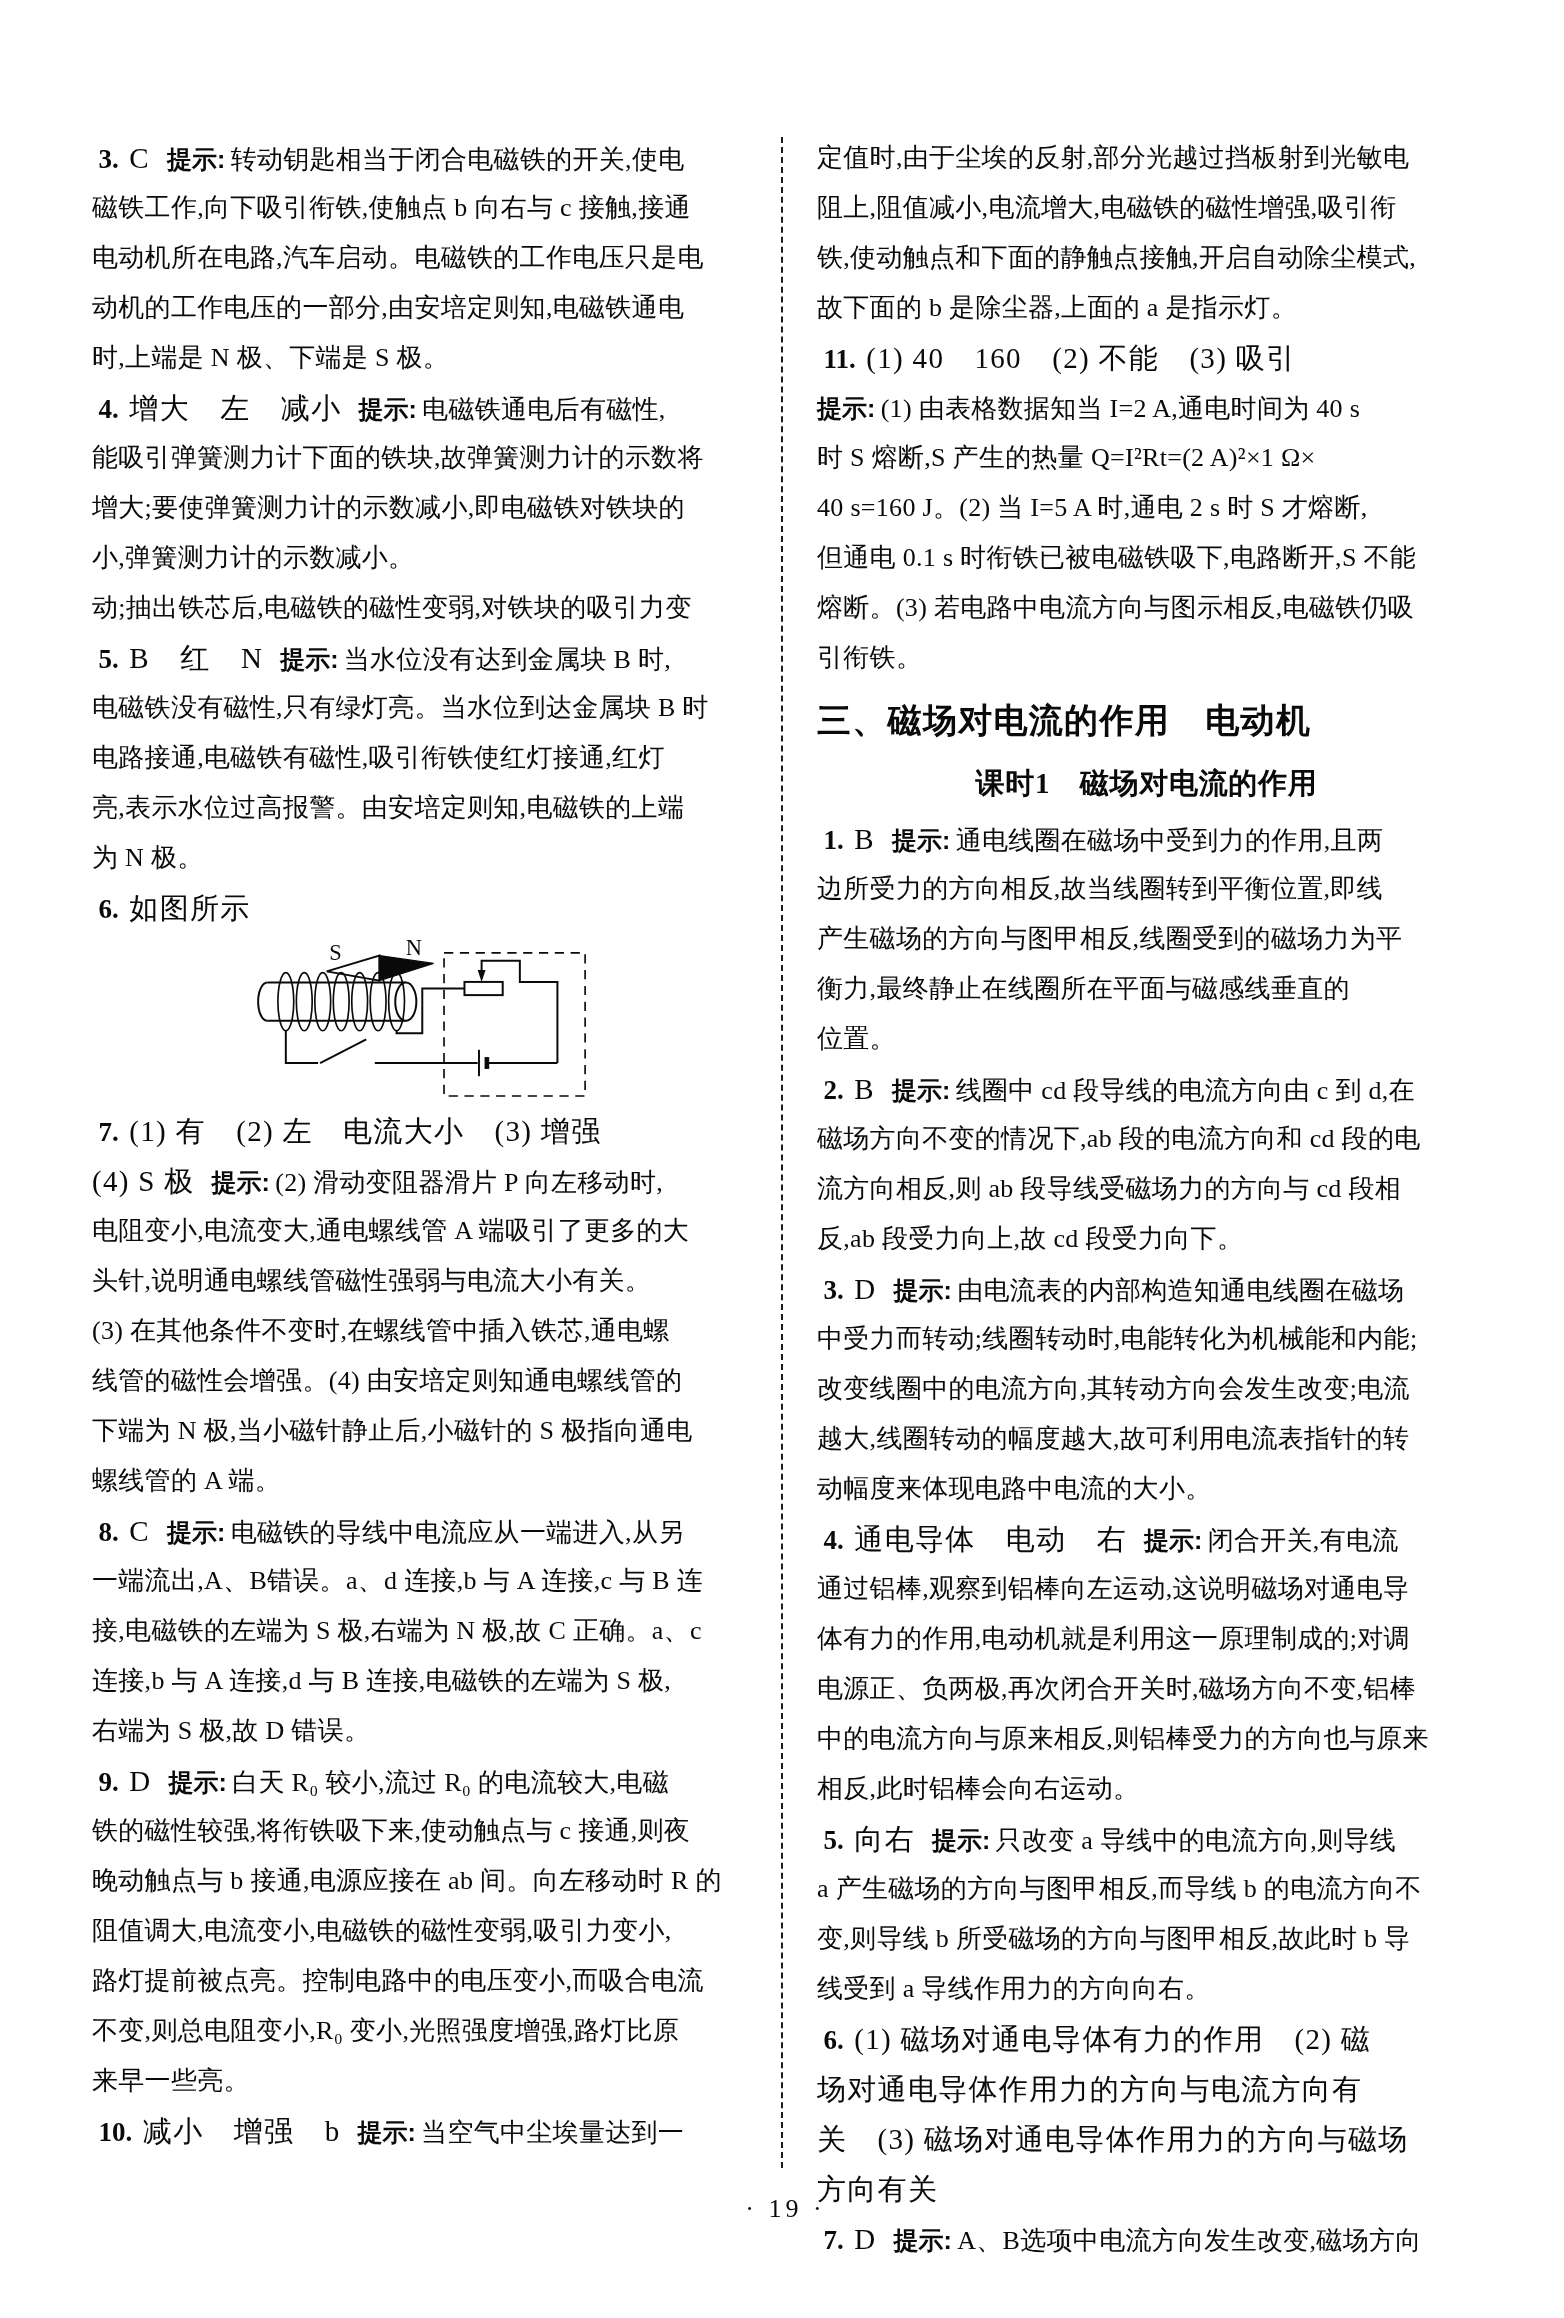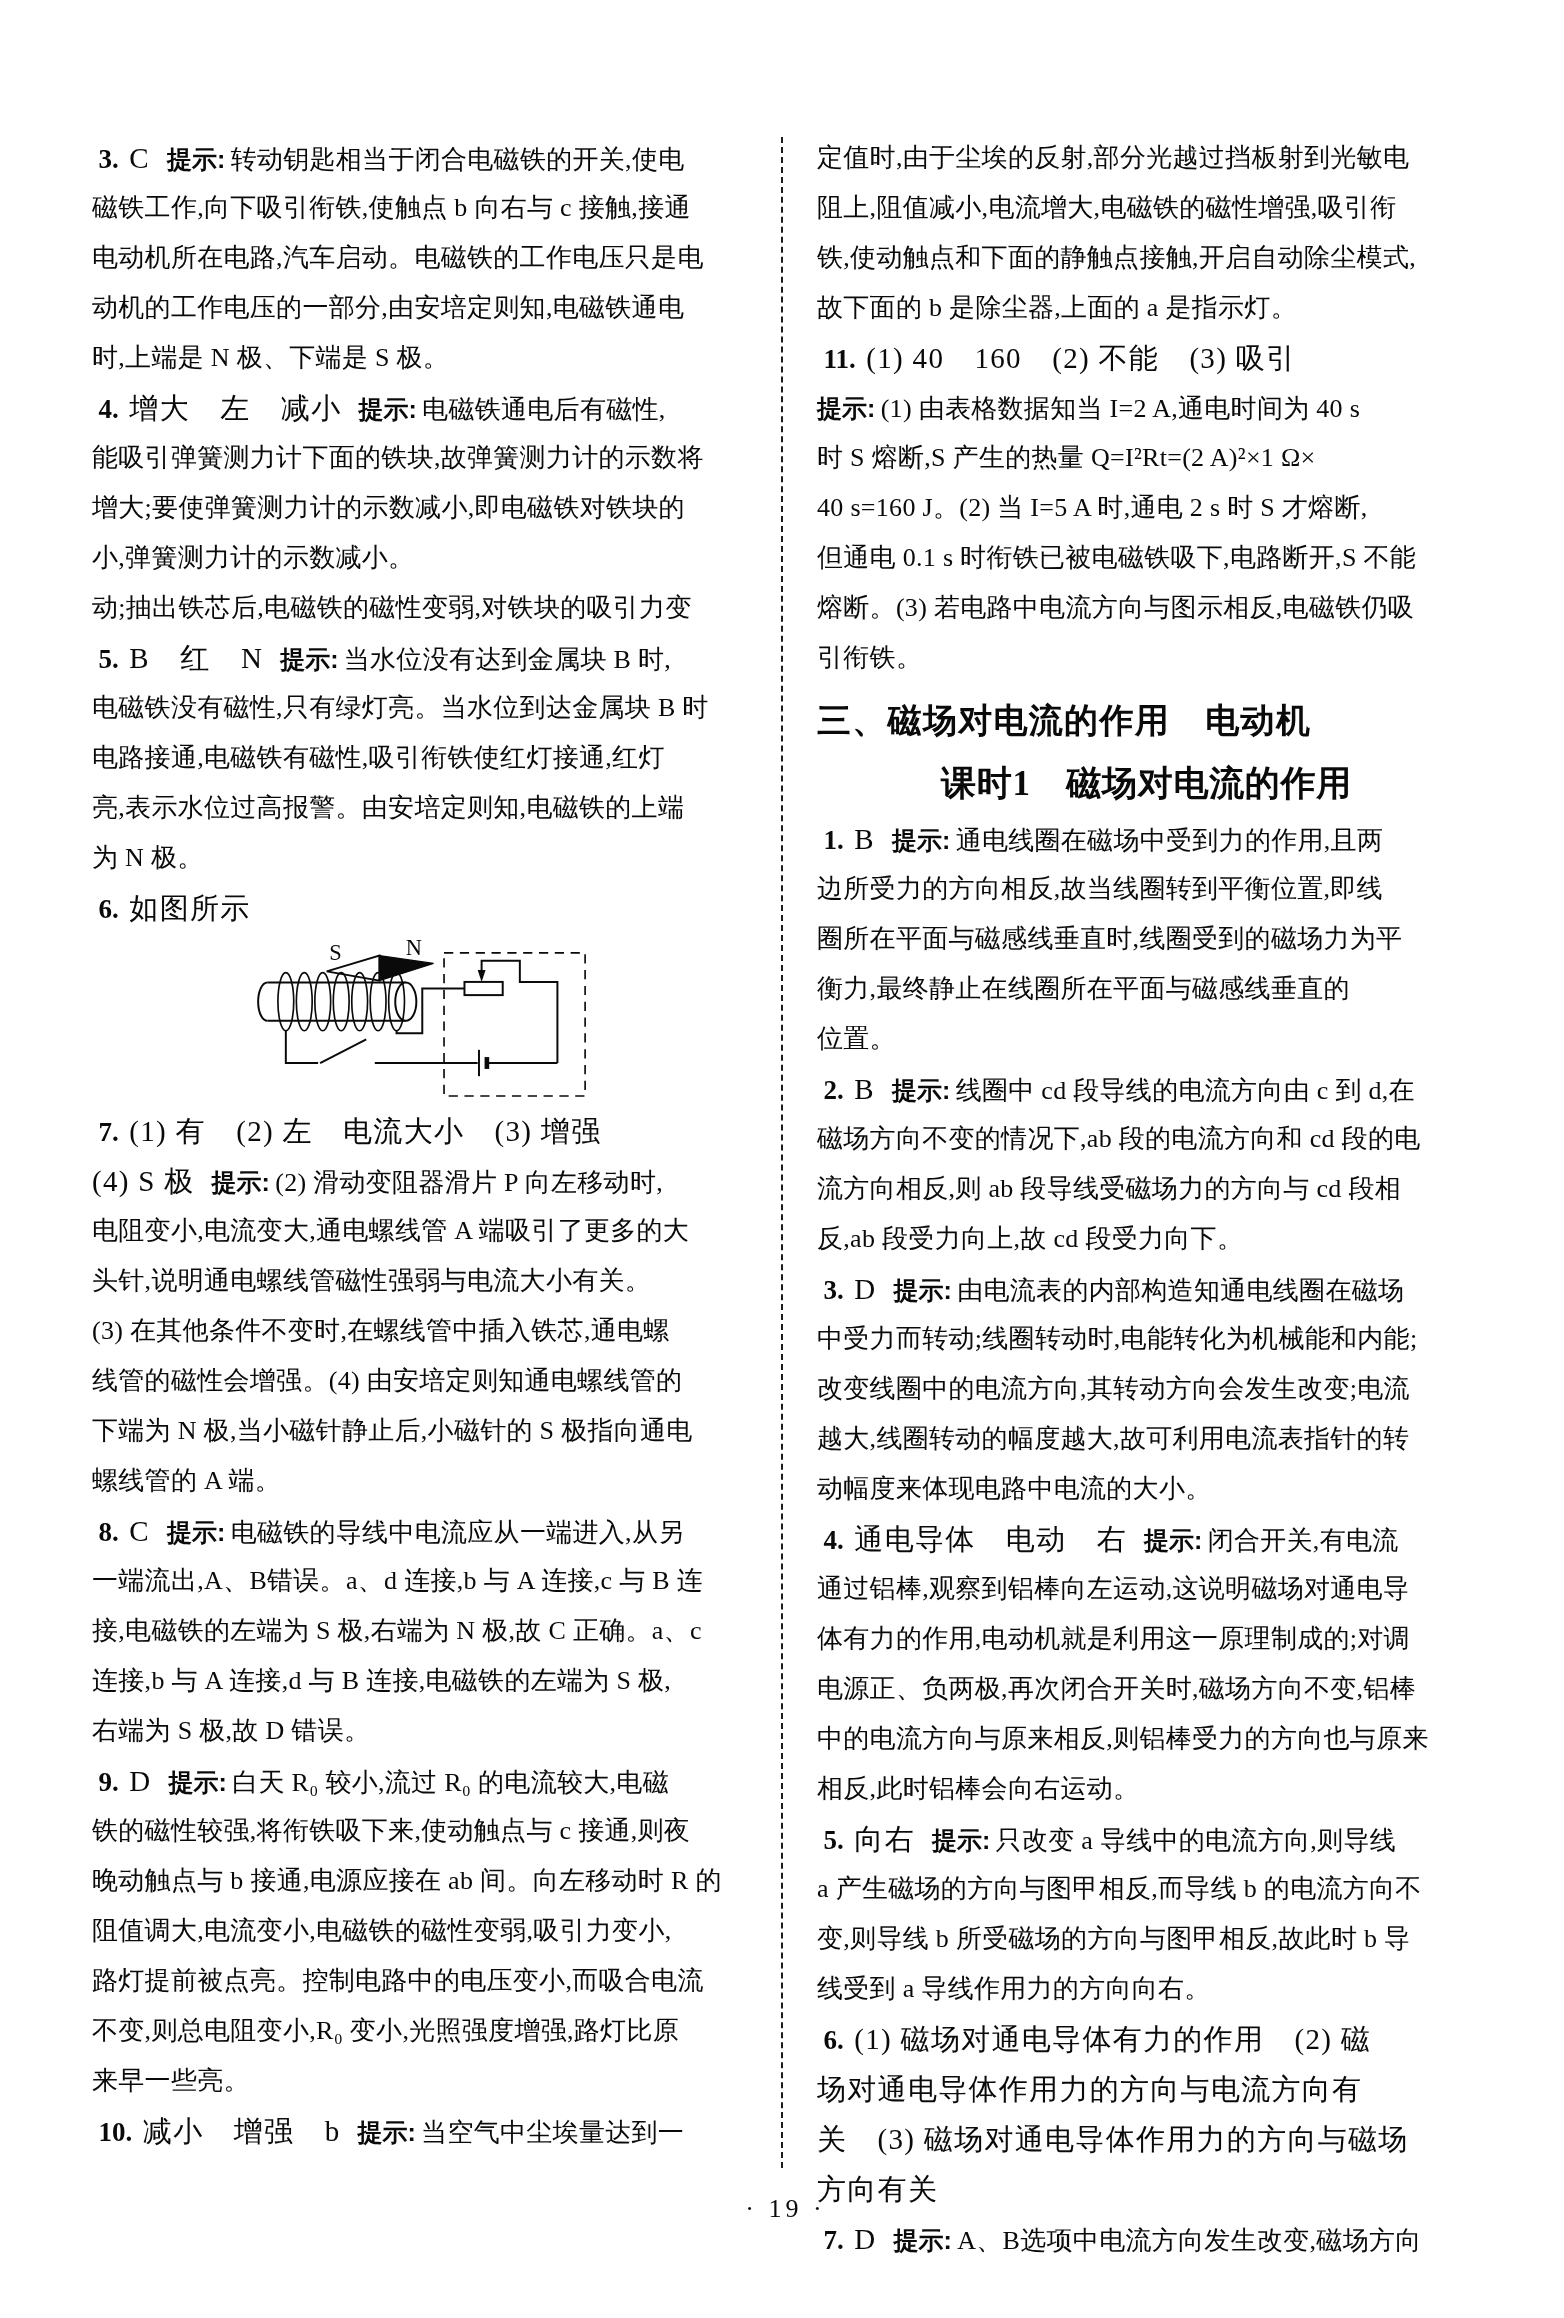--- a/index.html
+++ b/index.html
@@ -12,21 +12,21 @@
   .col { position:absolute; top:133px; }
   #left-col  { left:92px;  width:672px; }
   #right-col { left:817px; width:659px; }
   .line { line-height:50px; height:50px; white-space:pre; }
   .line.first { padding-left:6.6px; }
   .seg-num  { font-weight:bold; font-size:27px; margin-right:10.5px; }
   .seg-ans  { font-size:29px; margin-right:17px; letter-spacing:1.3px; }
   .seg-hint { font-family:"Liberation Sans","DejaVu Sans",sans-serif; font-weight:bold; font-size:25px; margin-right:5.3px; }
   .seg-txt  { font-size:26px; letter-spacing:0.3px; }
   .sec-header { font-size:34px; font-weight:bold; height:67px; line-height:70px; letter-spacing:1.3px; margin-top:2.6px; }
-  .sub-header { font-size:35px; font-weight:bold; text-align:center; height:61px; line-height:61px; letter-spacing:0.7px; }
+  .sub-header { font-size:29px; font-weight:bold; text-align:center; height:61px; line-height:61px; letter-spacing:0.7px; }
   .figure-block { position:relative; height:173px; }
   .figure-block svg { position:absolute; left:149px; top:0; }
   .divider { position:absolute; left:781px; top:137px; height:2031px; border-left:2px dashed #1c1c1c; }
   .page-number { position:absolute; left:700px; top:2194px; width:171px; text-align:center; font-size:26px; font-weight:normal; letter-spacing:4px; }
   .wire { stroke:#0a0a0a; stroke-width:3; fill:none; }
   .thin { stroke:#0a0a0a; stroke-width:2.5; fill:none; }
   .fig-label { font-family:"Liberation Serif","DejaVu Serif",serif; font-size:34px; fill:#0a0a0a; }
 </style>
 </head>
 <body>
@@ -150,21 +150,21 @@
         <div class="line"><span class="seg-txt">40 s=160 J。(2) 当 I=5 A 时,通电 2 s 时 S 才熔断,</span></div>
         <div class="line"><span class="seg-txt">但通电 0.1 s 时衔铁已被电磁铁吸下,电路断开,S 不能</span></div>
         <div class="line"><span class="seg-txt">熔断。(3) 若电路中电流方向与图示相反,电磁铁仍吸</span></div>
         <div class="line"><span class="seg-txt">引衔铁。</span></div>
       </div>
       <div class="sec-header">三、磁场对电流的作用　电动机</div>
       <div class="sub-header">课时1　磁场对电流的作用</div>
       <div class="para">
         <div class="line first"><span class="seg-num">1.</span><span class="seg-ans">B</span><span class="seg-hint">提示:</span><span class="seg-txt">通电线圈在磁场中受到力的作用,且两</span></div>
         <div class="line"><span class="seg-txt">边所受力的方向相反,故当线圈转到平衡位置,即线</span></div>
-        <div class="line"><span class="seg-txt">圈所在平面与磁感线垂直时,线圈受到的磁场力为平</span></div>
+        <div class="line"><span class="seg-txt">产生磁场的方向与图甲相反,线圈受到的磁场力为平</span></div>
         <div class="line"><span class="seg-txt">衡力,最终静止在线圈所在平面与磁感线垂直的</span></div>
         <div class="line"><span class="seg-txt">位置。</span></div>
       </div>
       <div class="para">
         <div class="line first"><span class="seg-num">2.</span><span class="seg-ans">B</span><span class="seg-hint">提示:</span><span class="seg-txt">线圈中 cd 段导线的电流方向由 c 到 d,在</span></div>
         <div class="line"><span class="seg-txt">磁场方向不变的情况下,ab 段的电流方向和 cd 段的电</span></div>
         <div class="line"><span class="seg-txt">流方向相反,则 ab 段导线受磁场力的方向与 cd 段相</span></div>
         <div class="line"><span class="seg-txt">反,ab 段受力向上,故 cd 段受力向下。</span></div>
       </div>
       <div class="para">

